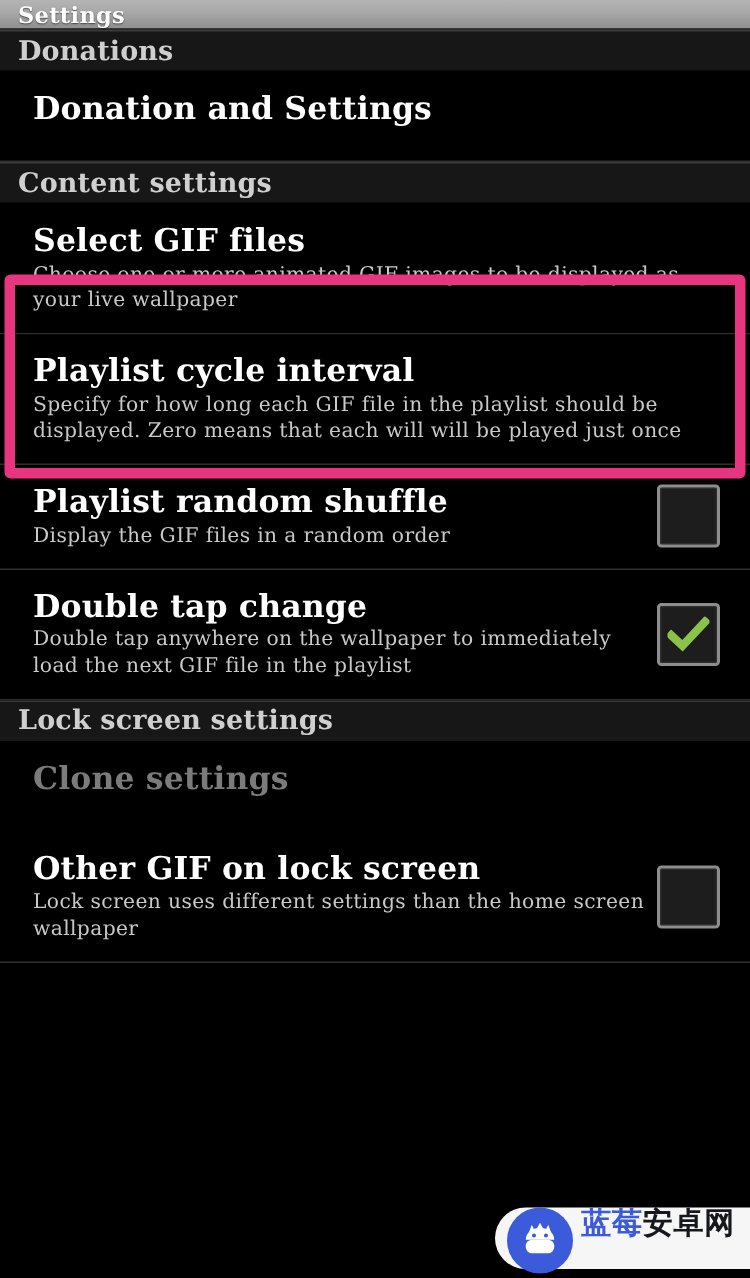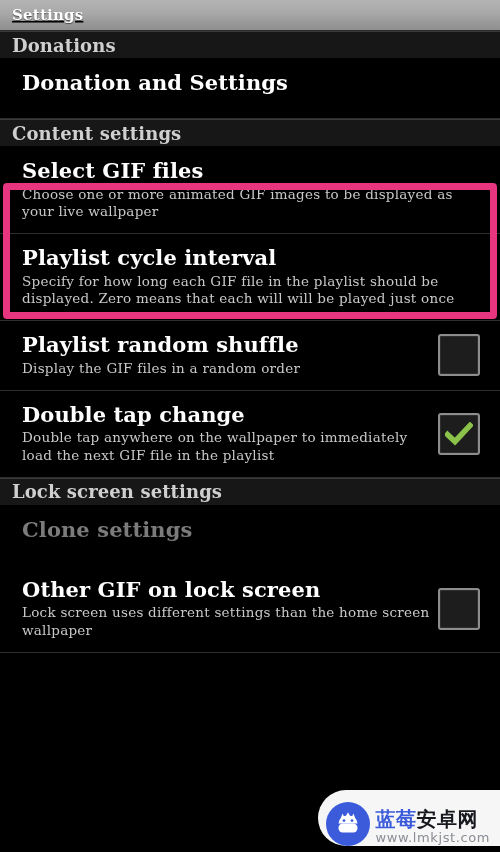--- a/index.html
+++ b/index.html
@@ -6,26 +6,25 @@
   html, body {
     width:500px; height:852px;
     background:#000;
     font-family:"DejaVu Serif","Liberation Serif",serif;
     overflow:hidden;
   }
   #app { position:relative; width:500px; height:852px; background:#000; overflow:hidden; }
 
   
   .titlebar{
-    height:31px;
+    height:20px;
     background:linear-gradient(to bottom,#b4b4b4 0%,#a8a8a8 45%,#9a9a9a 72%,#8f8f8f 100%);
     border-bottom:1px solid #2a2a2a;
     display:flex; align-items:center;
     padding-left:12px;
-    text-decoration:underline;
   }
   .titlebar .title{
     font-size:15px; font-weight:bold; color:#ffffff;
     letter-spacing:.2px;
     text-shadow:0 1px 1px rgba(0,0,0,.55);
   }
 
   
   .section-header{
     height:28px;
@@ -87,22 +86,22 @@
     border:7px solid #e8357f;
     border-radius:4px;
     pointer-events:none;
     z-index:40;
   }
 
   
   .watermark{
     position:absolute;
     right:0; bottom:6px;
-    height:56px;
-    display:flex; align-items:flex-end;
+    height:41px;
+    display:flex; align-items:flex-start;
     background:#f6f6f7;
     border-top-left-radius:28px;
     border-bottom-left-radius:28px;
     padding:0 4px 0 8px;
     z-index:60;
   }
   .wm-logo{
     width:44px; height:44px; border-radius:50%;
     background:#3b5bdb;
     position:relative; flex:0 0 auto;
@@ -215,17 +214,16 @@
         <path d="M5.5 13.5 a9.5 8 0 0 1 19 0 Z" fill="#ffffff"></path>
 
         <rect x="5.5" y="13.5" width="19" height="9" rx="4.2" fill="#ffffff"></rect>
 
         <circle cx="11" cy="10.6" r="1.35" fill="#3b5bdb"></circle>
         <circle cx="19" cy="10.6" r="1.35" fill="#3b5bdb"></circle>
       </svg>
     </div>
     <div class="wm-text">
       <div class="wm-cn"><span>蓝莓</span><span class="dark">安卓网</span></div>
-      <div class="wm-url">www.lmkjst.com</div>
     </div>
   </div>
 
 </div>
 
 </body></html>

